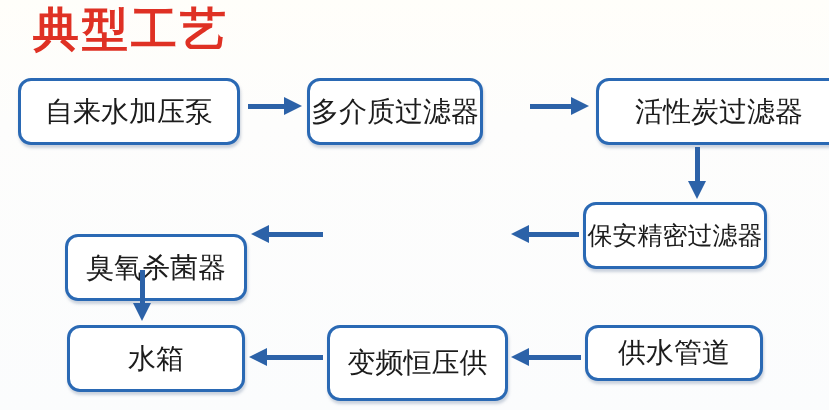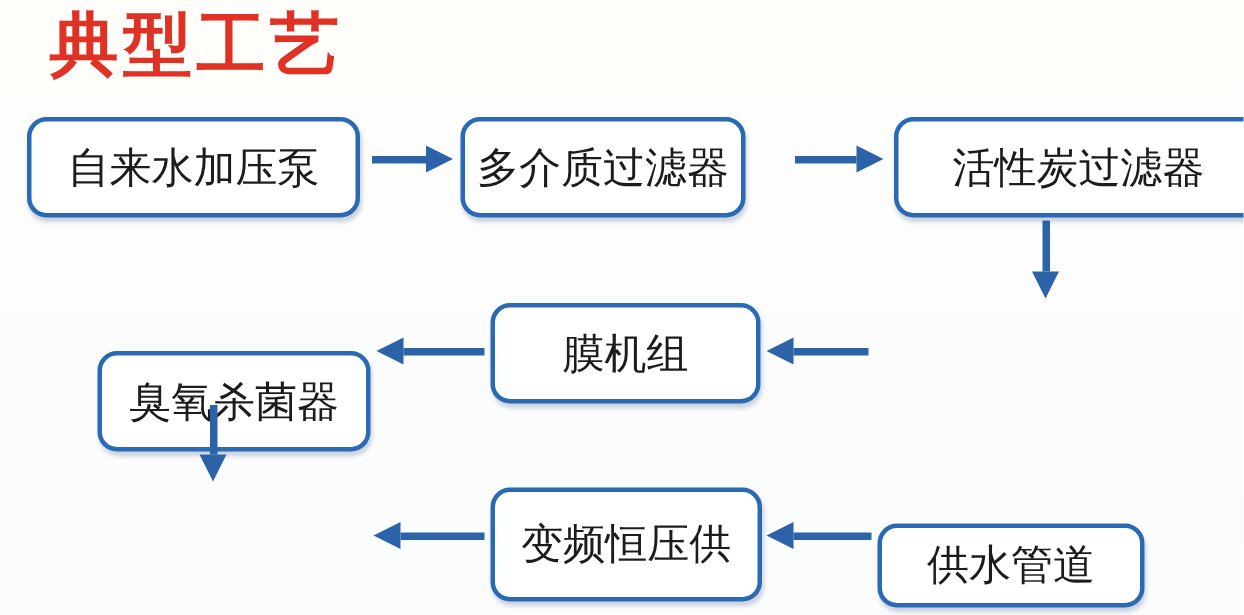--- a/index.html
+++ b/index.html
@@ -85,21 +85,21 @@
 
   <div class="flow-node" style="left:18px;  top:78px; width:222px; height:67px;">
     <span>自来水加压泵</span>
   </div>
 
   <div class="arrow arrow-right" style="left:248px; top:97px; width:54px; height:18px;">
     <div class="shaft"></div>
       <div class="head"></div>
   </div>
 
-  <div class="flow-node" style="left:307px; top:78px; width:190px; height:67px;">
+  <div class="flow-node" style="left:307px; top:78px; width:176px; height:67px;">
     <span>多介质过滤器</span>
   </div>
 
   <div class="arrow arrow-right" style="left:530px; top:97px; width:59px; height:18px;">
     <div class="shaft"></div>
       <div class="head"></div>
   </div>
 
   <div class="flow-node" style="left:596px; top:78px; width:246px; height:67px;">
     <span>活性炭过滤器</span>
@@ -112,47 +112,50 @@
 
   <div class="flow-node" style="left:65px; top:202px; width:182px; height:67px;margin-top:32px;">
     <span>臭氧杀菌器</span>
   </div>
 
   <div class="arrow arrow-left" style="left:251px; top:225px; width:72px; height:18px;">
     <div class="head"></div>
       <div class="shaft"></div>
   </div>
 
-  <div class="flow-node" style="left:327px; top:202px; width:180px; height:67px;">
-    <span>膜机组</span>
-  </div>
 
   <div class="arrow arrow-left" style="left:511px; top:225px; width:68px; height:18px;">
     <div class="head"></div>
       <div class="shaft"></div>
   </div>
 
+  <div class="flow-node small" style="left:583px; top:202px; width:184px; height:67px;">
+    <span>保安精密过滤器</span>
+  </div>
 
   <div class="arrow arrow-down" style="left:133px; top:270px; width:18px; height:51px;">
     <div class="shaft"></div>
       <div class="head"></div>
   </div>
 
+  <div class="flow-node" style="left:67px; top:325px; width:178px; height:67px;">
+    <span>水箱</span>
+  </div>
 
   <div class="arrow arrow-left" style="left:249px; top:348px; width:74px; height:18px;">
     <div class="head"></div>
       <div class="shaft"></div>
   </div>
 
   <div class="flow-node" style="left:327px; top:325px; width:181px; height:76px;">
     <span>变频恒压供</span>
   </div>
 
   <div class="arrow arrow-left" style="left:511px; top:348px; width:70px; height:18px;">
     <div class="head"></div>
       <div class="shaft"></div>
   </div>
 
-  <div class="flow-node" style="left:585px; top:325px; width:178px; height:56px;margin-top:24px;">
+  <div class="flow-node" style="left:585px; top:325px; width:178px; height:56px;">
     <span>供水管道</span>
   </div>
 
 </div>
 
 </body></html>

